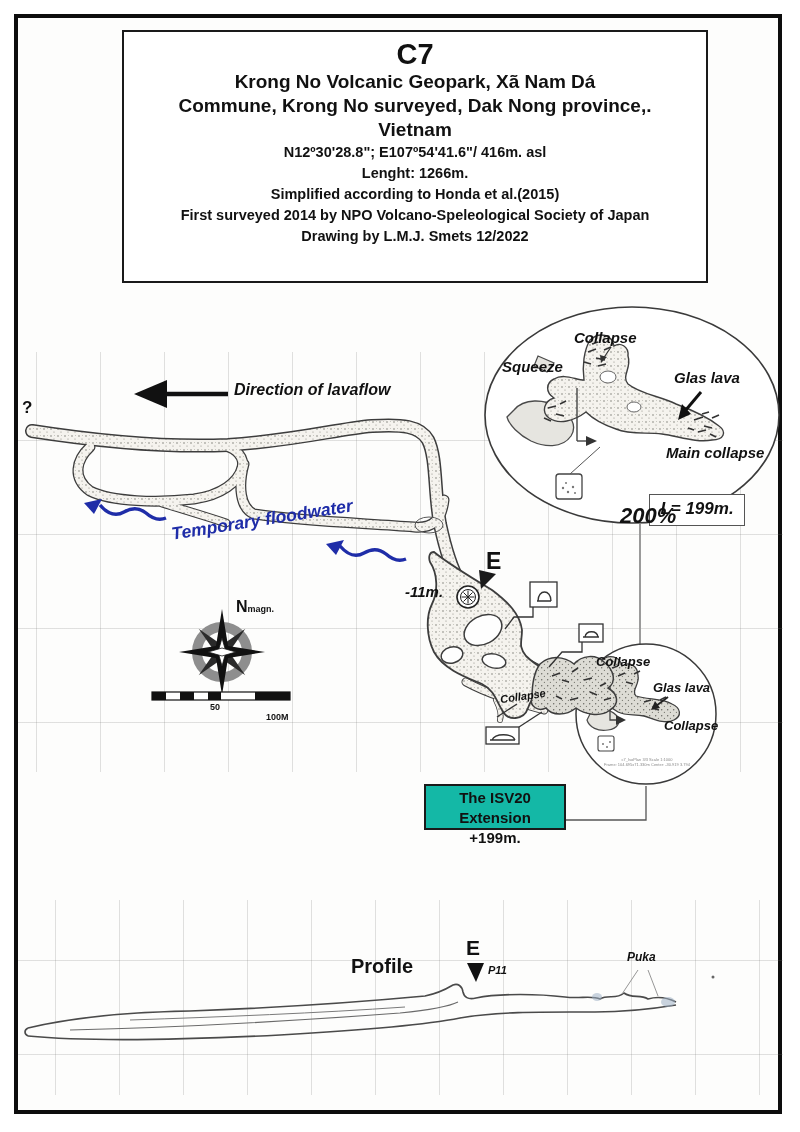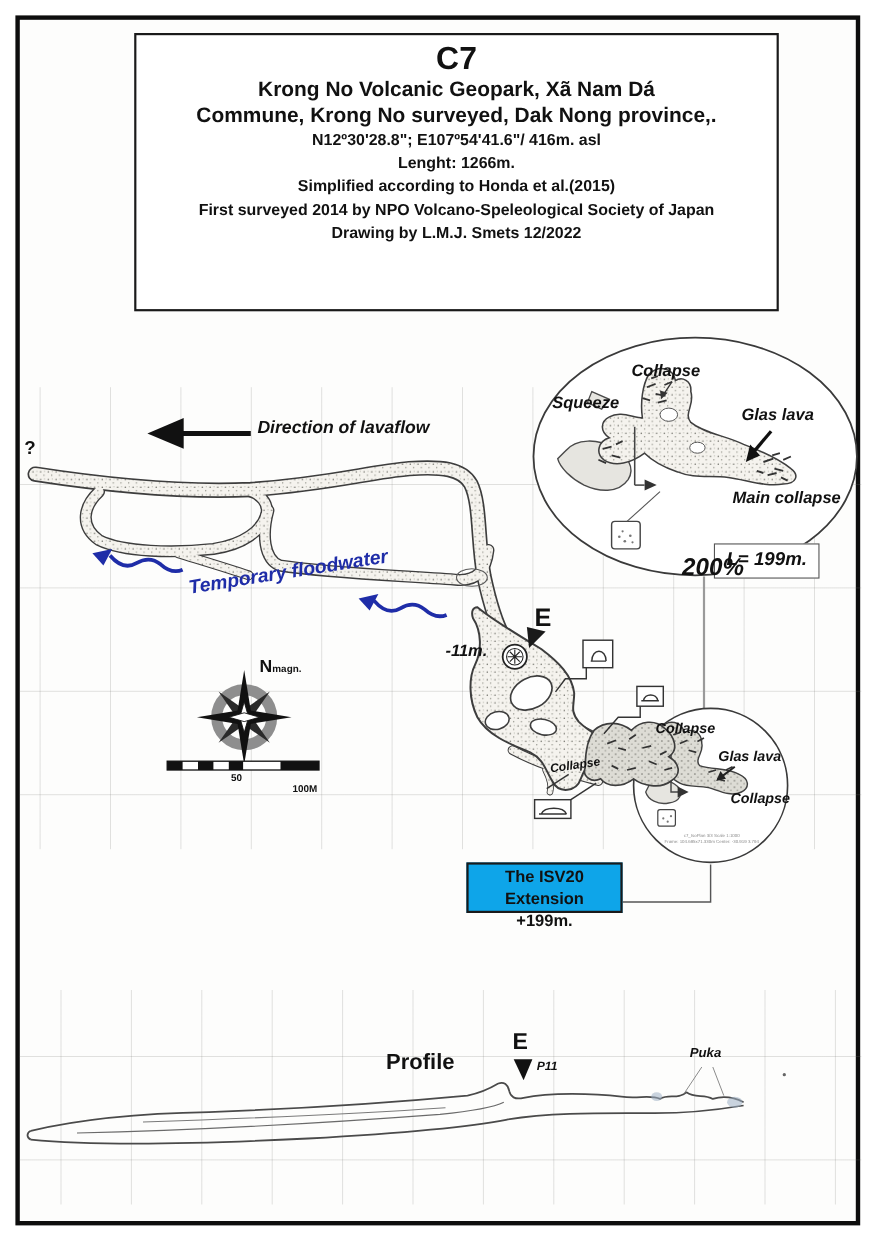--- a/index.html
+++ b/index.html
@@ -28,21 +28,21 @@
   .i200-collapse{left:574px;top:329px;font-size:15px;}
   .i200-squeeze{left:502px;top:358px;font-size:15px;}
   .i200-glas{left:674px;top:369px;font-size:15px;}
   .i200-main{left:666px;top:444px;font-size:15px;}
   .i200-lbox{left:649px;top:494px;width:94px;height:30px;border:1.5px solid #555;background:#fff;text-align:center;font-size:17px;line-height:28px;}
   .i200-zoom{left:620px;top:503px;font-size:22px;}
   .ic-c1{left:596px;top:654px;font-size:13px;}
   .ic-glas{left:653px;top:680px;font-size:13px;}
   .ic-c2{left:664px;top:718px;font-size:13px;}
   .ic-caption{left:599px;top:757px;width:96px;font-size:4px;line-height:5px;color:#8a8a8a;text-align:center;white-space:normal;font-weight:normal;}
-  .extbox{position:absolute;left:424px;top:784px;width:142px;height:46px;border:2px solid #1a1a1a;box-sizing:border-box;background:#0ea5e9;text-align:center;font-size:15px;font-weight:bold;line-height:20px;padding-top:2px;}
+  .extbox{position:absolute;left:424px;top:784px;width:142px;height:46px;border:2px solid #1a1a1a;box-sizing:border-box;background:#14b8a6;text-align:center;font-size:15px;font-weight:bold;line-height:20px;padding-top:2px;}
   .nlabel{left:236px;top:598px;}
   .nlabel .nbig{font-size:16px;font-weight:bold;}
   .nlabel .nsub{font-size:9px;font-weight:bold;}
   .s50{left:210px;top:702px;font-size:9px;font-weight:bold;}
   .s100{left:266px;top:702px;font-size:9px;font-weight:bold;margin-top:10px;}
   .profile-lbl{left:315px;top:955px;font-size:20px;margin-left:36px;}
   .profile-E{left:466px;top:936px;font-size:21px;}
   .p11{left:488px;top:964px;font-size:11px;}
   .puka{left:627px;top:950px;font-size:12px;}
 </style>
@@ -251,20 +251,21 @@
       <polygon points="467,963 484,963 476,982" fill="#111" stroke="none"></polygon>
 
       <path d="M638,970 L622,994 M648,970 L658,996" stroke="#8a8a8a" stroke-width="0.9"></path>
     </g>
   </svg>
 
   <div class="titlebox">
     <div class="t-code">C7</div>
     <div class="t-loc">Krong No Volcanic Geopark, Xã Nam Dá</div>
     <div class="t-loc">Commune, Krong No surveyed, Dak Nong province,.</div>
+    <div class="t-loc">Vietnam</div>
     <div class="t-det">N12º30'28.8"; E107º54'41.6"/ 416m. asl</div>
     <div class="t-det">Lenght: 1266m.</div>
     <div class="t-det">Simplified according to Honda et al.(2015)</div>
     <div class="t-det">First surveyed 2014 by NPO Volcano-Speleological Society of Japan</div>
     <div class="t-det">Drawing by L.M.J. Smets 12/2022</div>
   </div>
 
   <div class="lbl b qmark">?</div>
   <div class="lbl bi lavaflow">Direction of lavaflow</div>
   <div class="lbl bi floodwater">Temporary floodwater</div>

